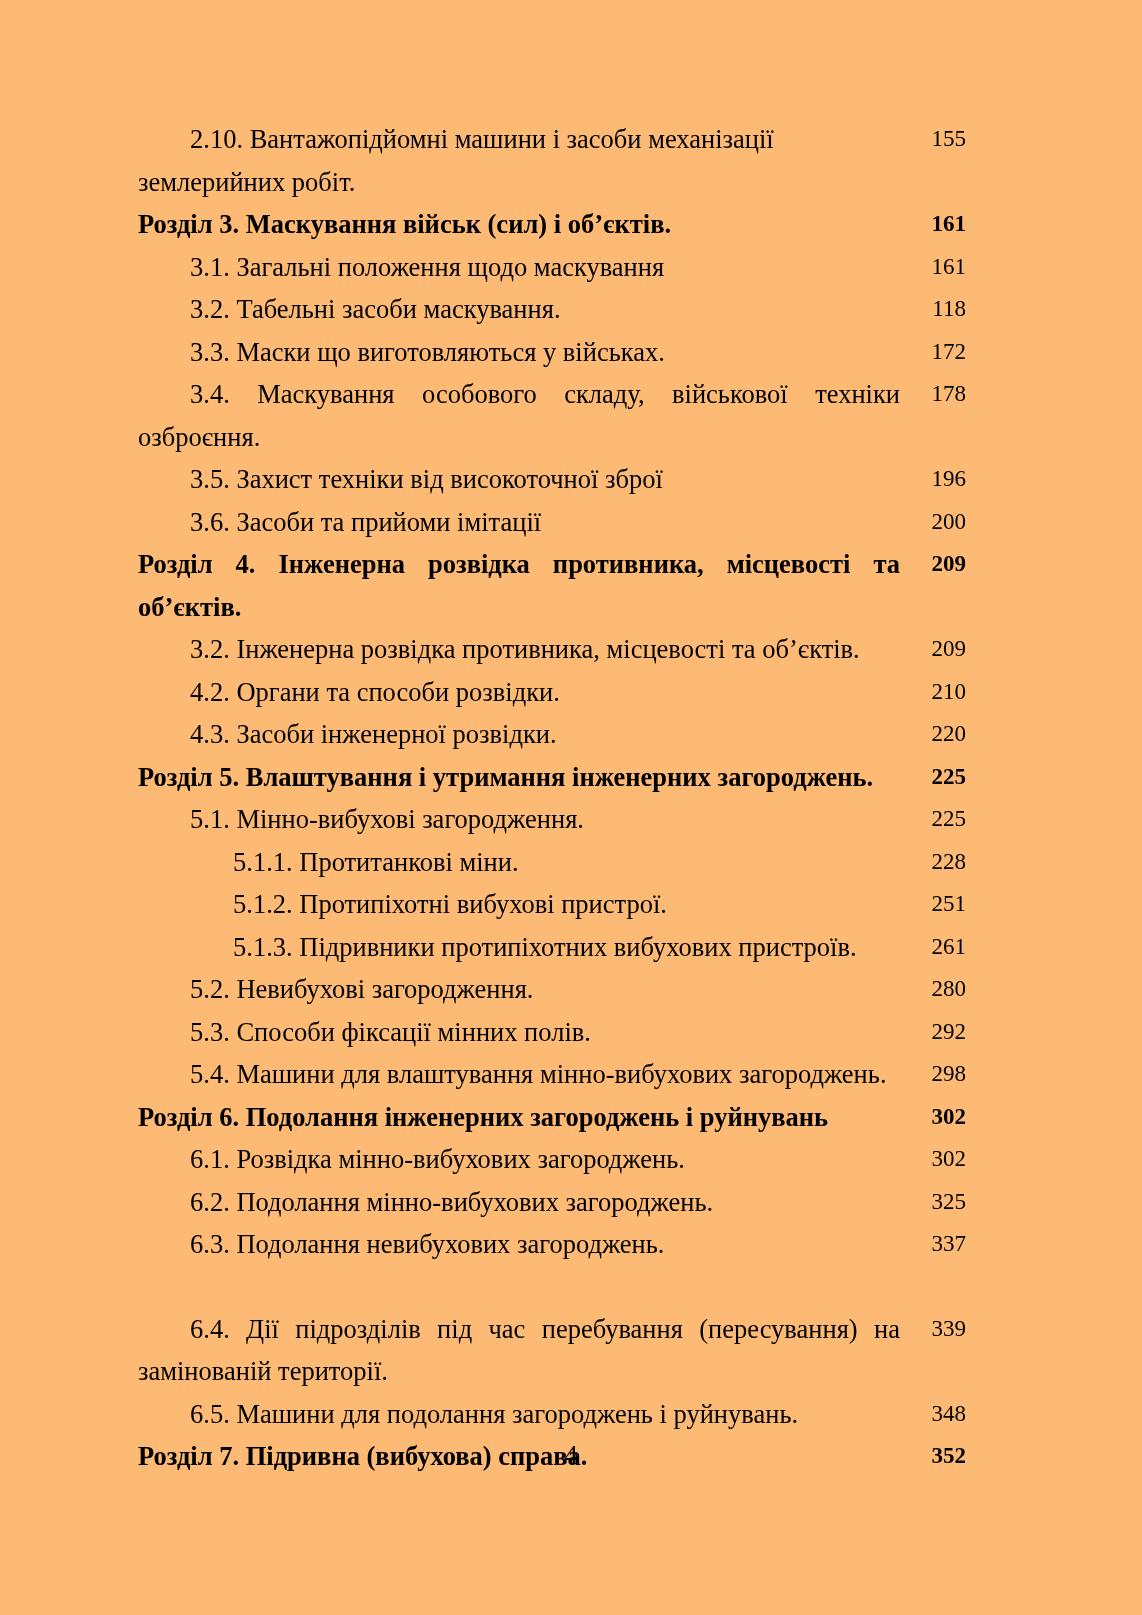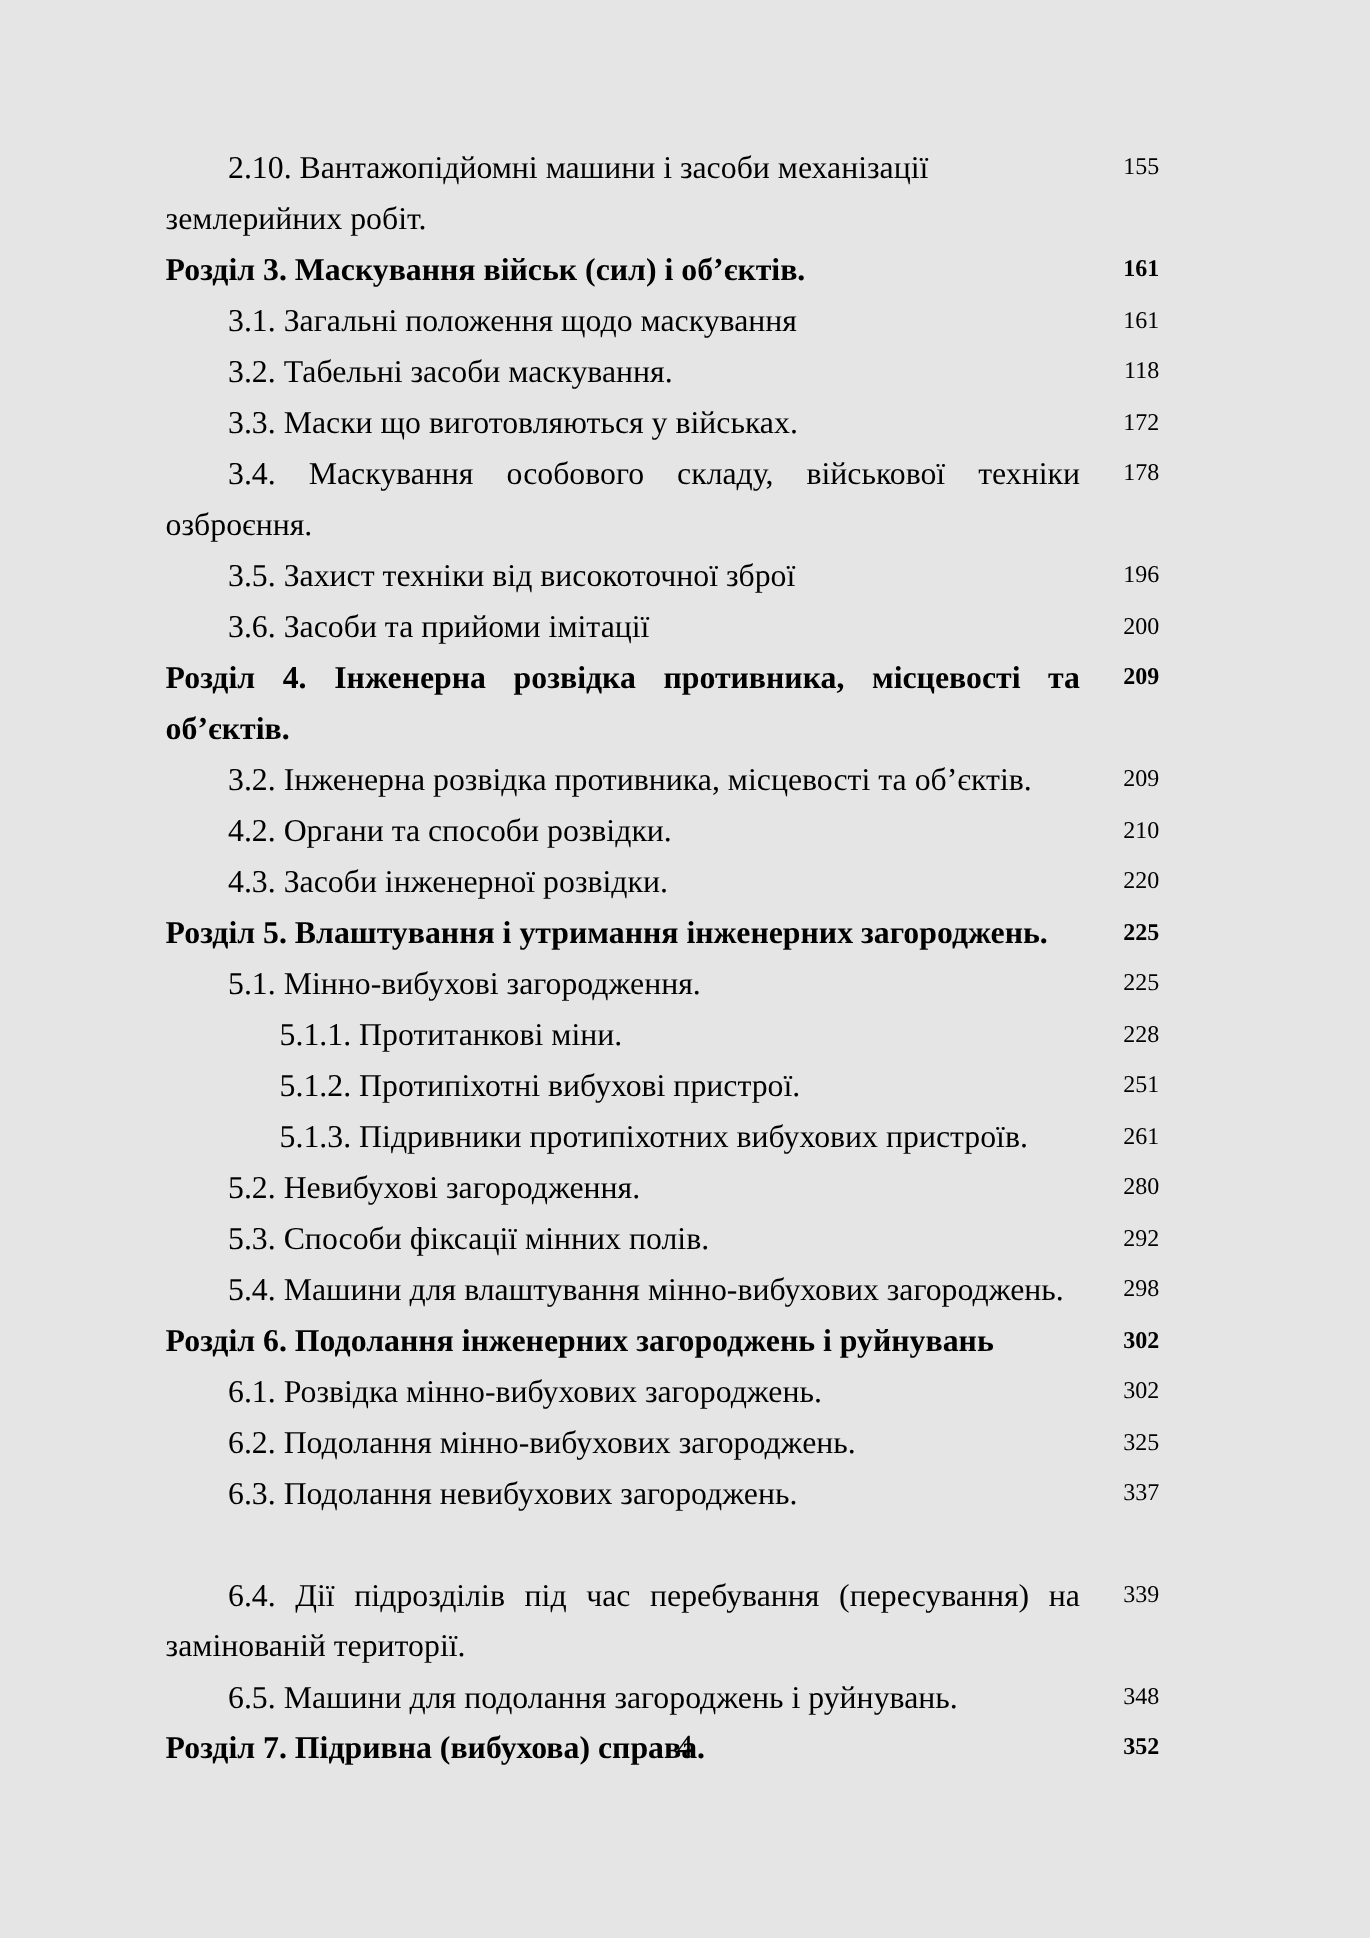--- a/index.html
+++ b/index.html
@@ -10,21 +10,21 @@
   }
   body {
     font-family: "Liberation Serif", "DejaVu Serif", serif;
     color: #000000;
   }
   .page {
     position: relative;
     width: 1142px;
     height: 1615px;
     margin: 0 auto;
-    background: #e5e5e5;
+    background: #fdba74;
     overflow: hidden;
   }
   .content {
     position: absolute;
     left: 138px;
     top: 118px;
     width: 828px;
   }
 
   
@@ -39,21 +39,21 @@
     width: 762px;
     padding-right: 0;
     white-space: pre-wrap;
   }
   .entry .pg {
     position: absolute;
     right: 0;
     top: 0;
     width: 62px;
     text-align: right;
-    font-size: 20px;
+    font-size: 23px;
     line-height: 42.5px;
   }
 
   
   .entry.just .txt {
     text-align: justify;
     text-align-last: left;
     text-justify: inter-word;
   }
 

